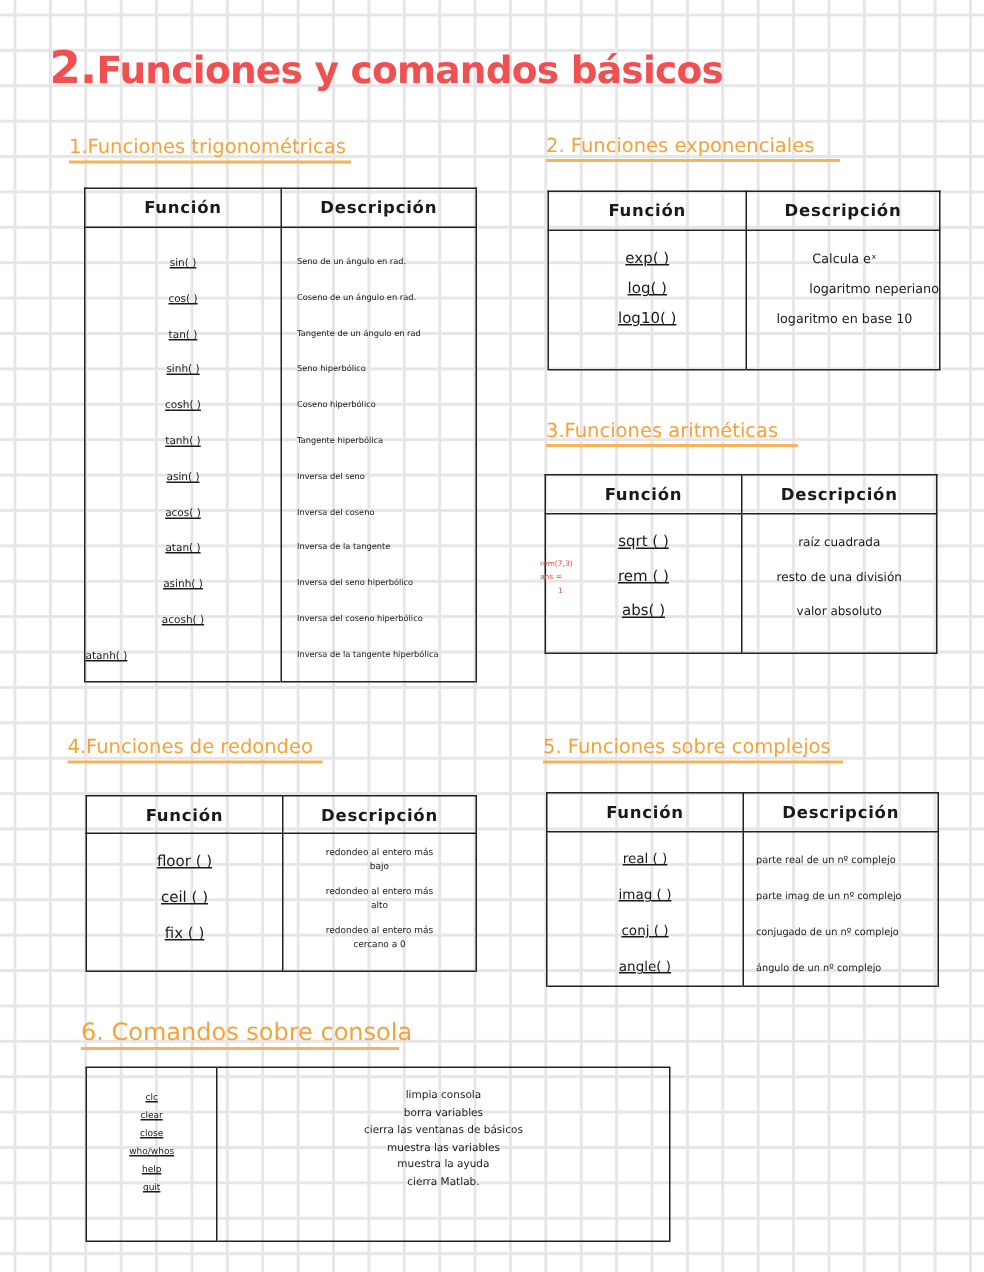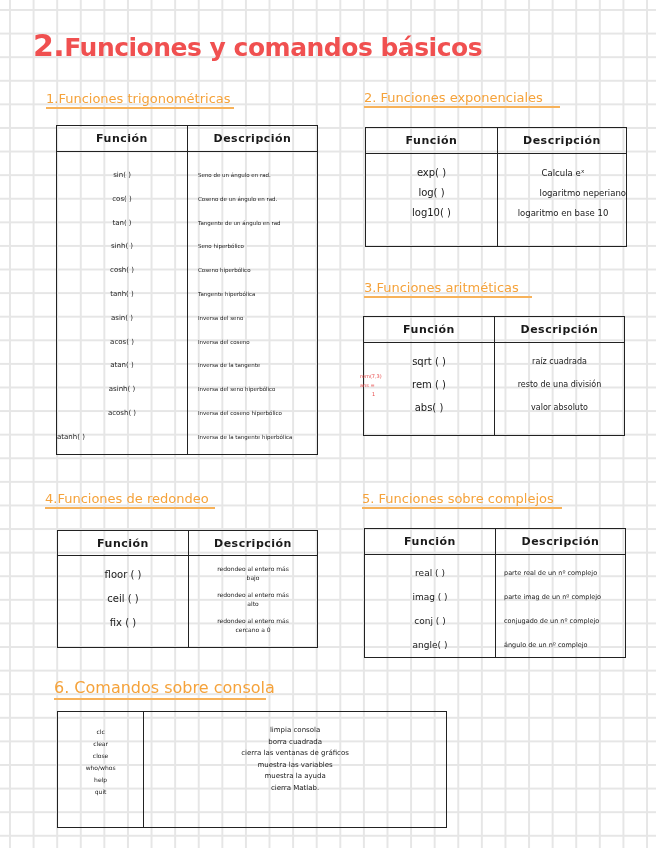--- a/index.html
+++ b/index.html
@@ -32,21 +32,21 @@
   }
   table.tbl th {
     font-family: "DejaVu Sans", sans-serif; font-size: 11px; font-weight: bold;
     letter-spacing: 0.5px; border: 1.5px solid #222; padding: 0; text-align: center;
   }
   table.tbl td.col {
     border-left: 1.5px solid #222; border-right: 1.5px solid #222;
     vertical-align: top; padding: 0;
   }
   .rows { display: flex; flex-direction: column; }
-  .cell-fn { font-family: "DejaVu Sans", sans-serif; text-align: center; white-space: nowrap; }
+  .cell-fn { font-family: "DejaVu Sans", sans-serif; text-align: center; white-space: nowrap; text-decoration: underline; }
   .cell-desc { font-family: "DejaVu Sans", sans-serif; white-space: nowrap; }
   .annot {
     position: absolute; color: #e84a4a; font-size: 5px; line-height: 9px;
     font-family: "DejaVu Sans", sans-serif;
   }
 </style>
 </head>
 <body>
 
 <div class="title">
@@ -218,22 +218,22 @@
             <div class="cell-fn" style="height: 12px; line-height: 12px; font-size: 6px; text-align: center;">clear</div>
             <div class="cell-fn" style="height: 12px; line-height: 12px; font-size: 6px; text-align: center;">close</div>
             <div class="cell-fn" style="height: 12px; line-height: 12px; font-size: 6px; text-align: center;">who/whos</div>
             <div class="cell-fn" style="height: 12px; line-height: 12px; font-size: 6px; text-align: center;">help</div>
             <div class="cell-fn" style="height: 12px; line-height: 12px; font-size: 6px; text-align: center;">quit</div>
           </div>
     </td>
     <td class="col">
       <div class="rows" id="console-desc" style="padding-top:13px;">
             <div class="cell-desc" style="height: 11.5px; line-height: 11.5px; font-size: 7px; text-align: center;">limpia consola</div>
-            <div class="cell-desc" style="height: 11.5px; line-height: 11.5px; font-size: 7px; text-align: center;">borra cuadrada</div>
-            <div class="cell-desc" style="height: 11.5px; line-height: 11.5px; font-size: 7px; text-align: center;">cierra las ventanas de gráficos</div>
+            <div class="cell-desc" style="height: 11.5px; line-height: 11.5px; font-size: 7px; text-align: center;">borra variables</div>
+            <div class="cell-desc" style="height: 11.5px; line-height: 11.5px; font-size: 7px; text-align: center;">cierra las ventanas de básicos</div>
             <div class="cell-desc" style="height: 11.5px; line-height: 11.5px; font-size: 7px; text-align: center;">muestra las variables</div>
             <div class="cell-desc" style="height: 11.5px; line-height: 11.5px; font-size: 7px; text-align: center;">muestra la ayuda</div>
             <div class="cell-desc" style="height: 11.5px; line-height: 11.5px; font-size: 7px; text-align: center;">cierra Matlab.</div>
           </div>
     </td>
   </tr>
 </tbody>
   </table>
 
 </body></html>

